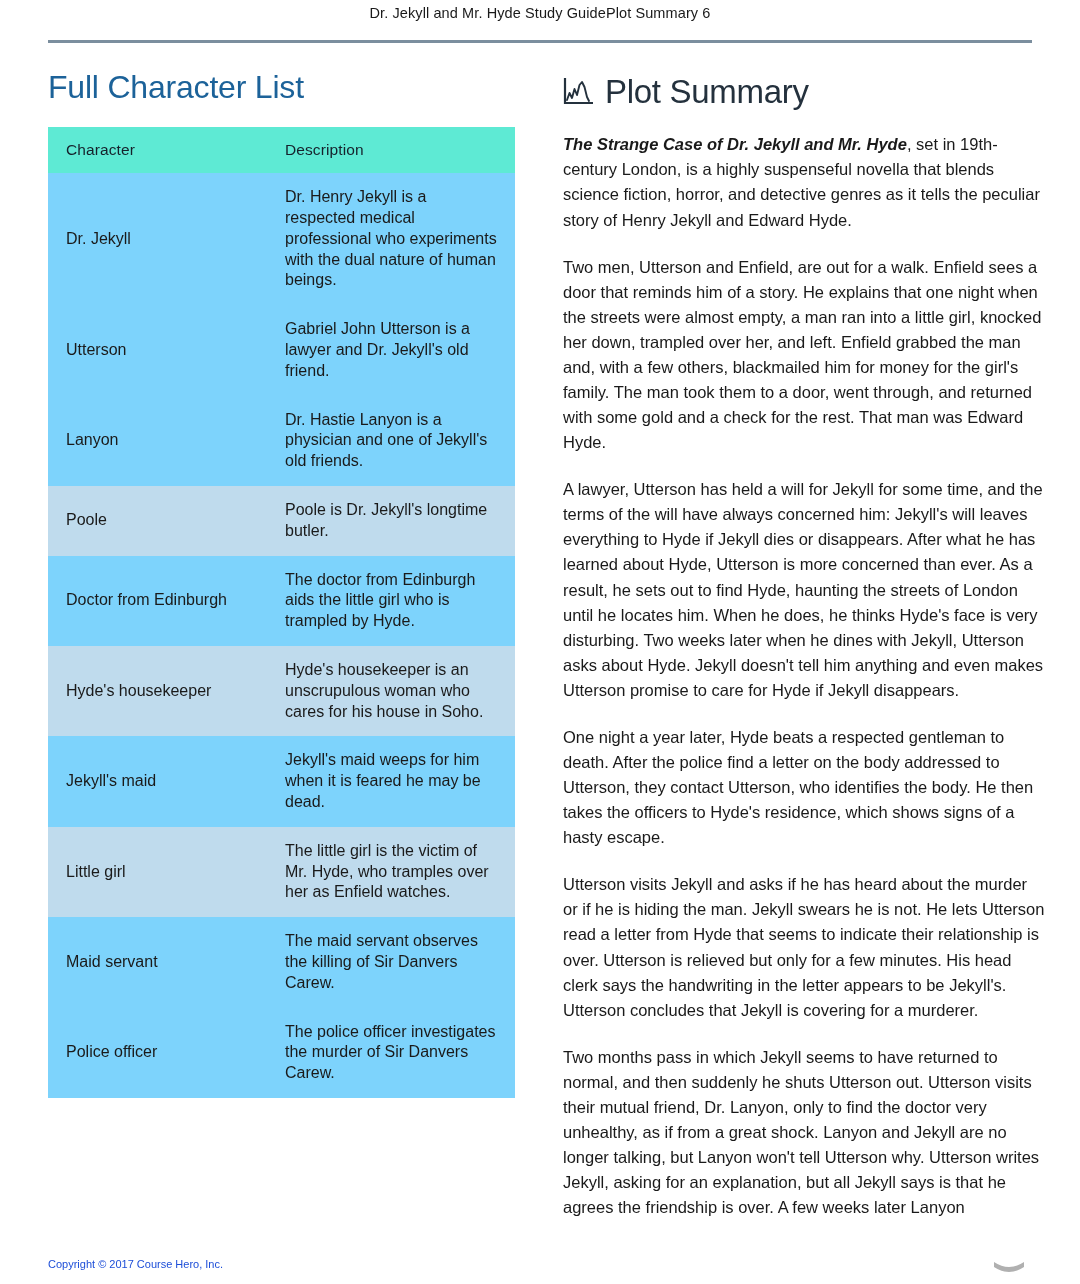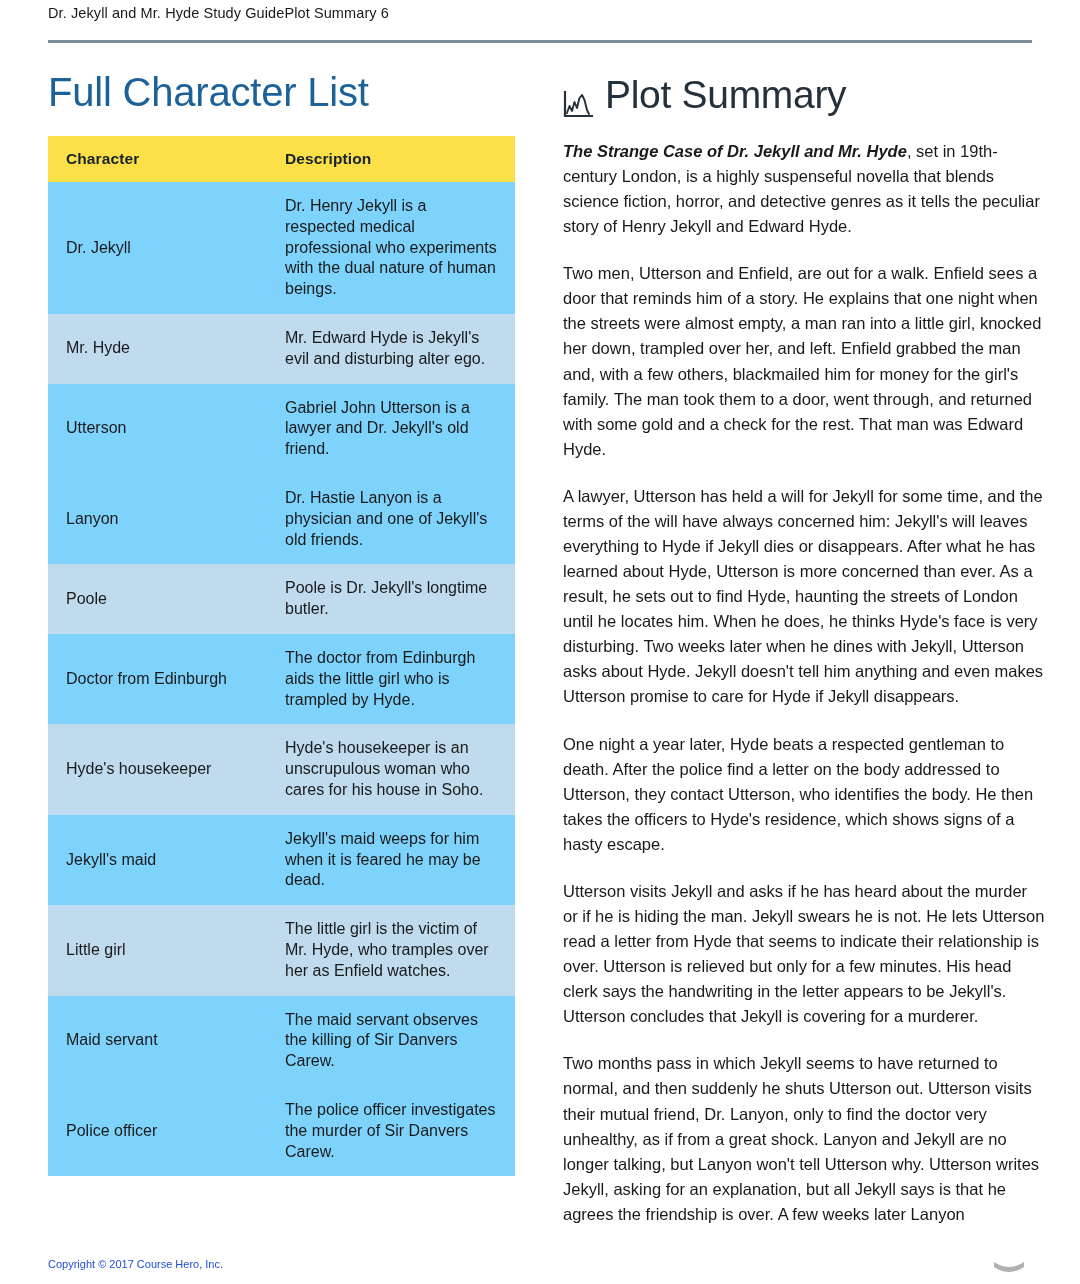--- a/index.html
+++ b/index.html
@@ -18,21 +18,21 @@
 
   
   .page-header {
     position: absolute;
     top: 0;
     left: 48px;
     right: 48px;
     height: 40px;
     display: flex;
     align-items: flex-start;
-    justify-content: flex-start;
+    justify-content: center;
     padding-top: 5px;
     box-sizing: border-box;
   }
   .page-header .hdr-text {
     font-size: 14.5px;
     color: #1a1a1a;
     letter-spacing: 0.1px;
     white-space: nowrap;
   }
   .header-rule {
@@ -53,57 +53,56 @@
     bottom: 48px;
     display: flex;
     gap: 48px;
   }
   .col-left  { width: 467px; flex: 0 0 467px; }
   .col-right { flex: 1 1 auto; }
 
   
   h1.section-title {
     margin: 14px 0 22px 0;
-    font-size: 40px;
+    font-size: 32px;
     font-weight: 400;
     color: #1c6299;
     letter-spacing: -0.2px;
     line-height: 1.1;
   }
   h1.section-title-dark {
     margin: 18px 0 22px 0;
-    font-size: 39px;
+    font-size: 33px;
     font-weight: 400;
     color: #24313d;
     letter-spacing: -0.3px;
     line-height: 1.1;
     display: flex;
-    align-items: center;
     gap: 12px;
   }
   .chart-icon {
     display: inline-block;
     width: 30px;
     height: 27px;
     flex: 0 0 30px;
     position: relative;
     top: 2px;
   }
 
   
   table.char-table {
     width: 100%;
     border-collapse: collapse;
     table-layout: fixed;
   }
   table.char-table th {
-    background: #fde047;
+    background: #5eead4;
     color: #16222c;
     font-size: 15.5px;
-    font-weight: bold;
+    font-weight: normal;
     text-align: left;
     padding: 14px 16px 14px 18px;
     letter-spacing: 0.1px;
   }
   table.char-table th.c-char { width: 185px; }
   table.char-table td {
     font-size: 16px;
     line-height: 1.30;
     color: #1a1a1a;
     vertical-align: middle;
@@ -164,24 +163,20 @@
       <thead>
         <tr>
           <th class="c-char">Character</th>
           <th>Description</th>
         </tr>
       </thead>
       <tbody id="char-table-body">
           <tr class="row-even">
             <td class="c-char">Dr. Jekyll</td>
             <td class="c-desc">Dr. Henry Jekyll is a respected medical professional who experiments with the dual nature of human beings.</td>
-          </tr>
-          <tr class="row-odd">
-            <td class="c-char">Mr. Hyde</td>
-            <td class="c-desc">Mr. Edward Hyde is Jekyll's evil and disturbing alter ego.</td>
           </tr>
           <tr class="row-even">
             <td class="c-char">Utterson</td>
             <td class="c-desc">Gabriel John Utterson is a lawyer and Dr. Jekyll's old friend.</td>
           </tr>
           <tr class="row-even">
             <td class="c-char">Lanyon</td>
             <td class="c-desc">Dr. Hastie Lanyon is a physician and one of Jekyll's old friends.</td>
           </tr>
           <tr class="row-odd">

